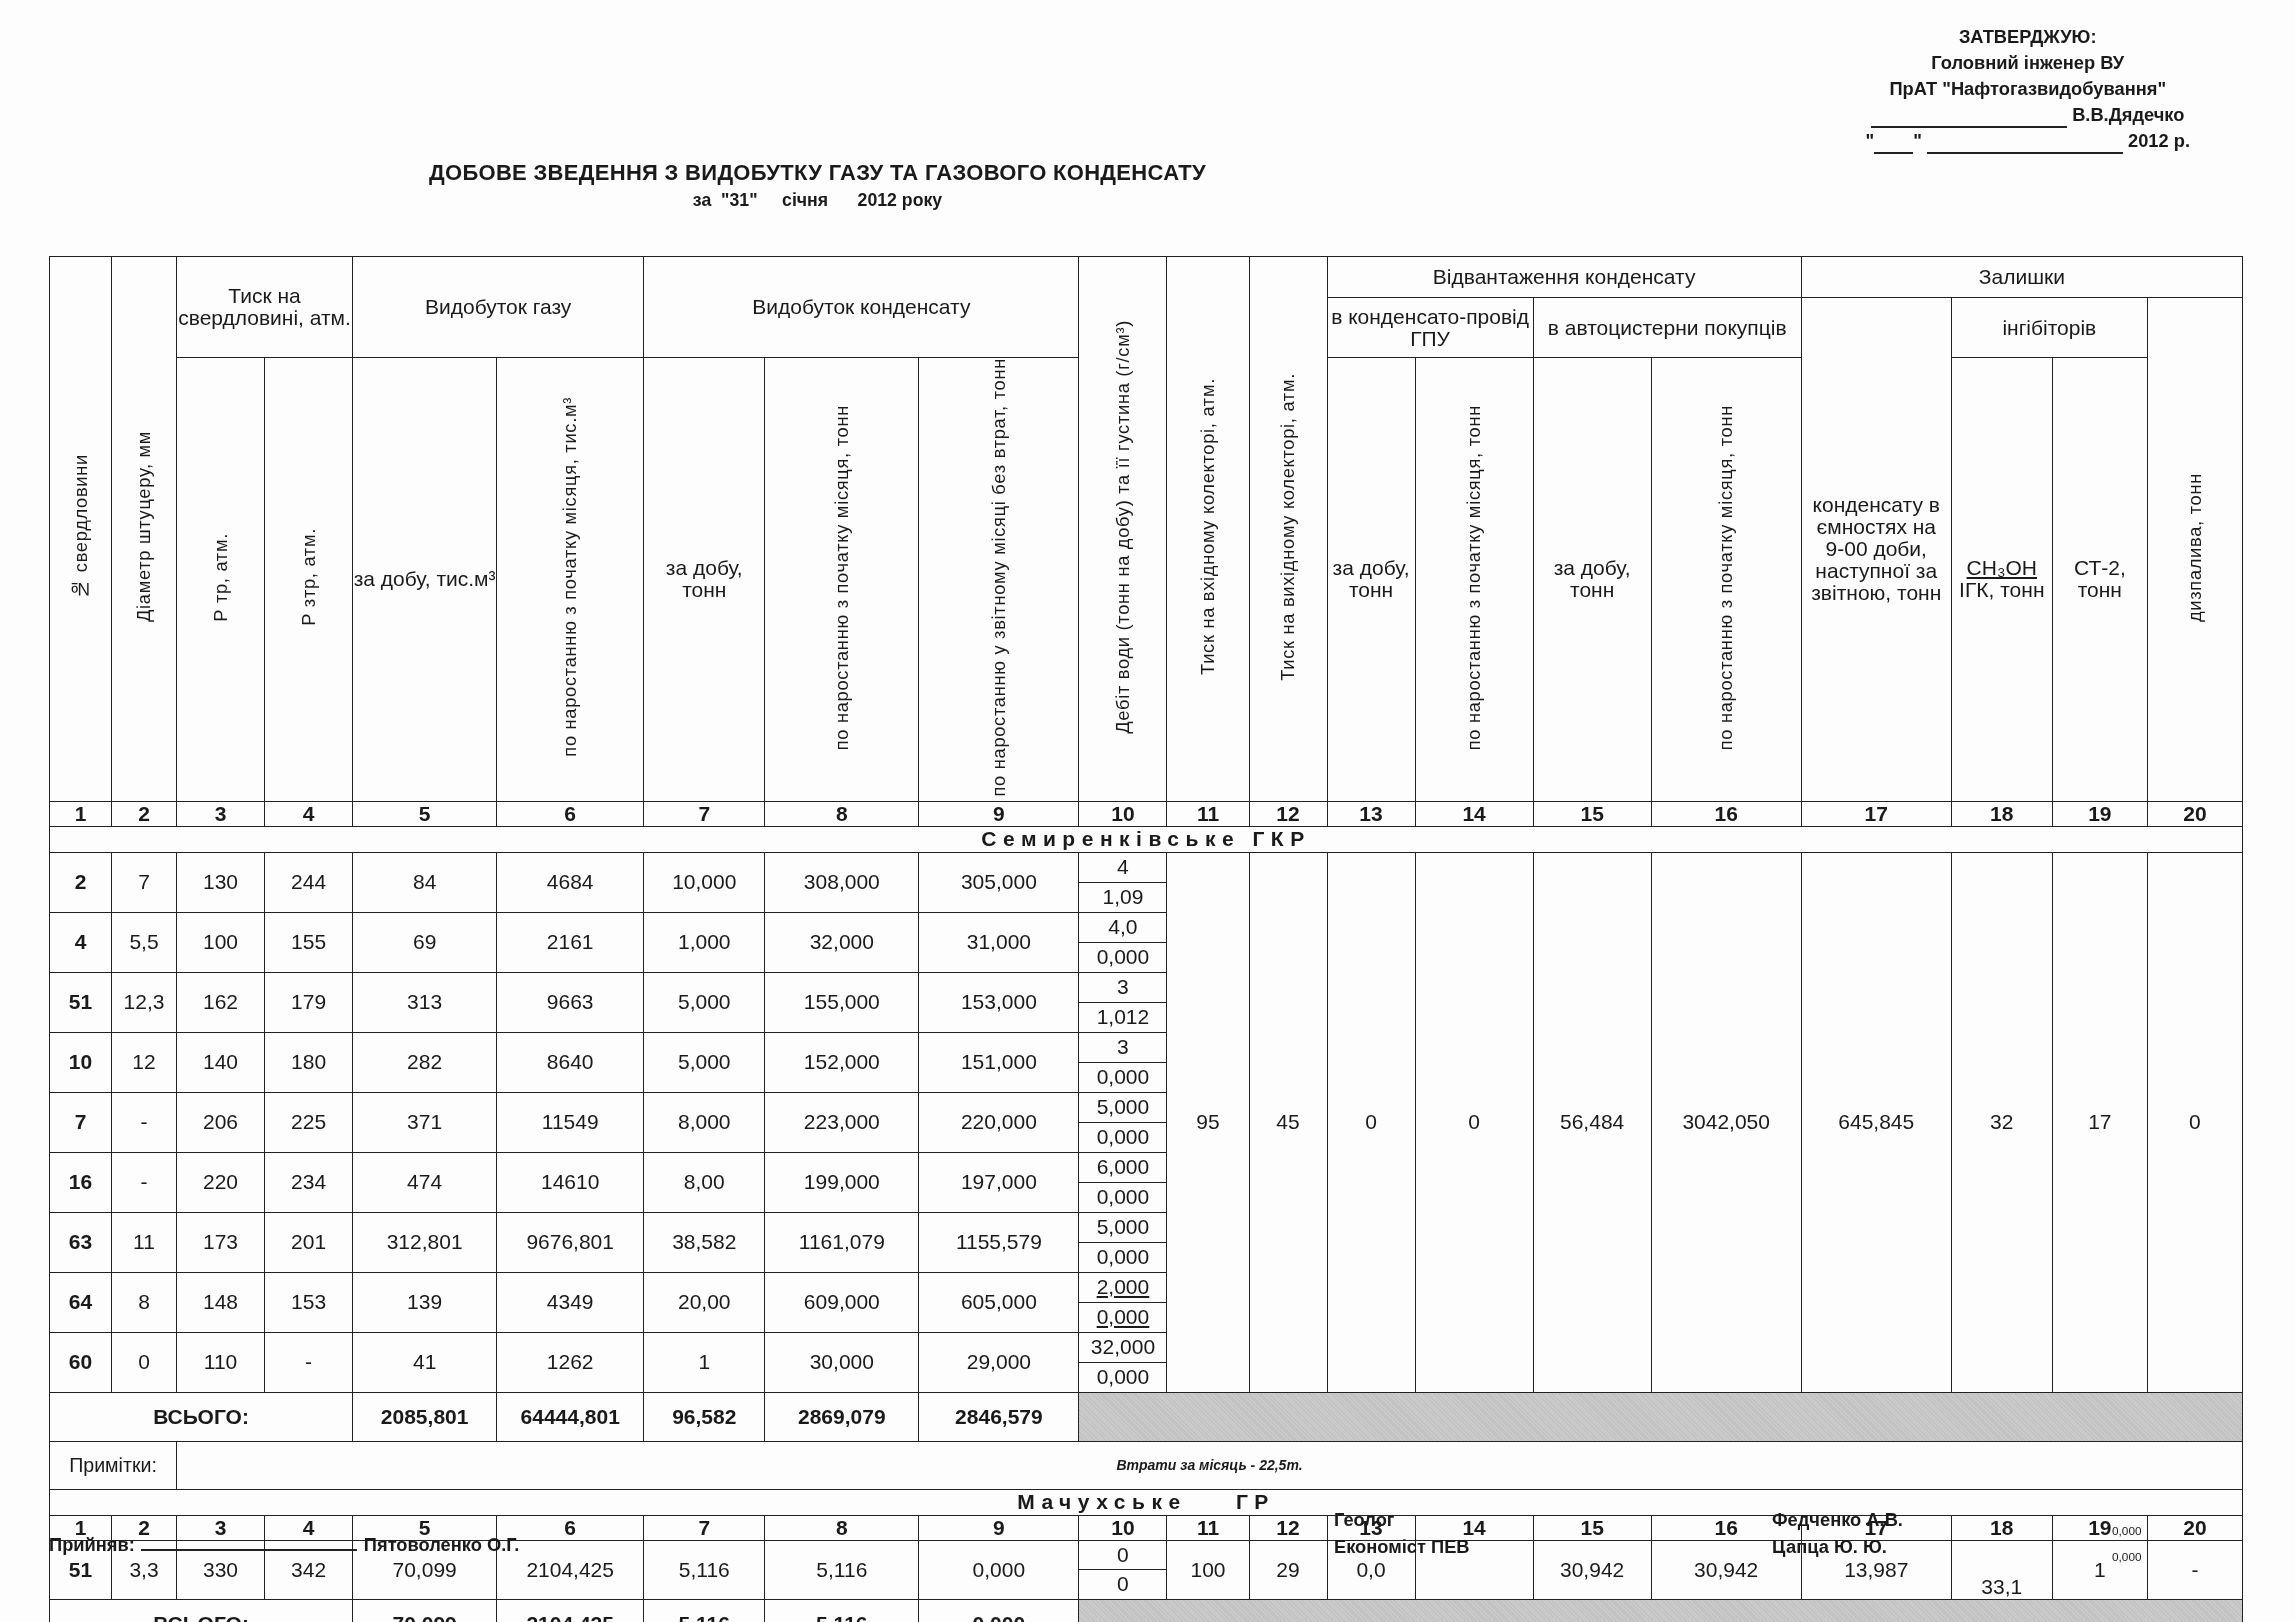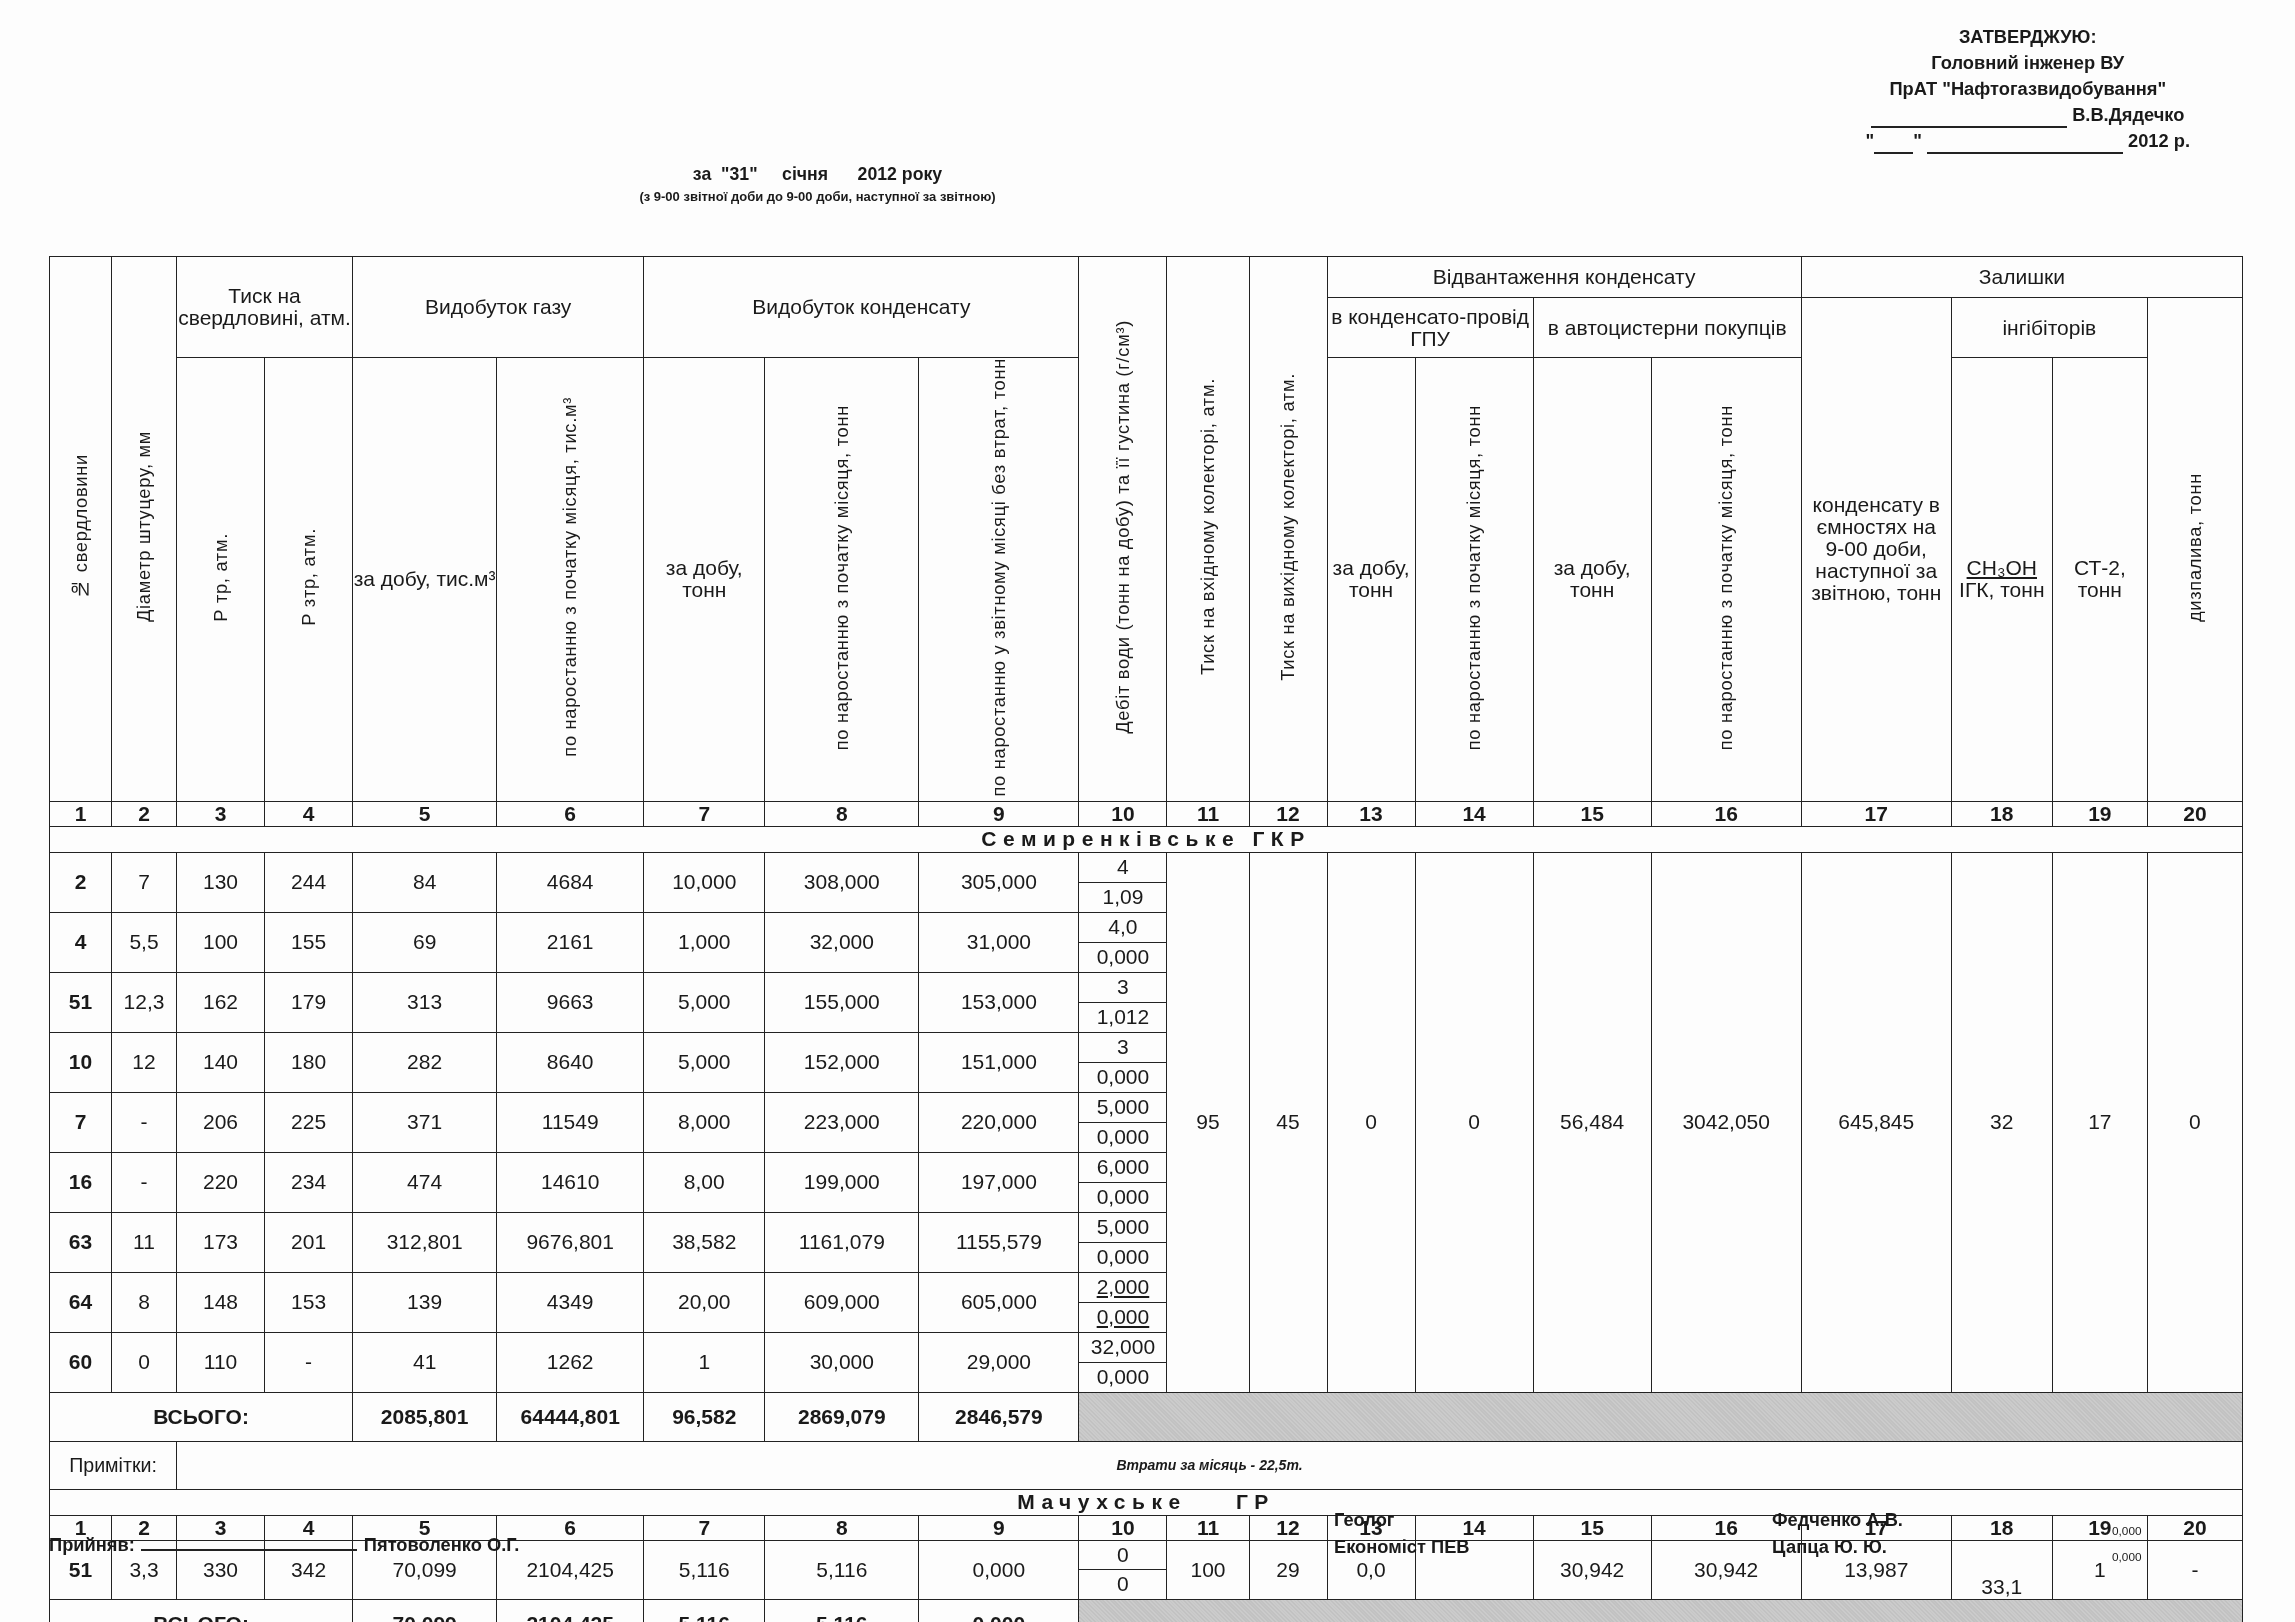--- a/index.html
+++ b/index.html
@@ -33,22 +33,22 @@
 
 <div class="approve">
   <div>ЗАТВЕРДЖУЮ:</div>
   <div>Головний інженер ВУ</div>
   <div>ПрАТ "Нафтогазвидобування"</div>
   <div><span class="line" style="width:196px"></span> <span>В.В.Дядечко</span></div>
   <div><span>"</span><span class="line" style="width:39px"></span><span>"</span> <span class="line" style="width:196px"></span> <span>2012 р.</span></div>
 </div>
 
 <div class="title">
+  <div class="t1">ДОБОВЕ ЗВЕДЕННЯ З ВИДОБУТКУ ГАЗУ ТА ГАЗОВОГО КОНДЕНСАТУ</div>
   <div class="t2" style="white-space:pre">за  "31"     січня      2012 року</div>
-  <div class="t3">(з 9-00 звітної доби до 9-00 доби, наступної за звітною)</div>
 </div>
 
 <table class="main">
   <colgroup>
     <col style="width:62px">
       <col style="width:65px">
       <col style="width:88px">
       <col style="width:88px">
     <col style="width:144px">
       <col style="width:147px">

